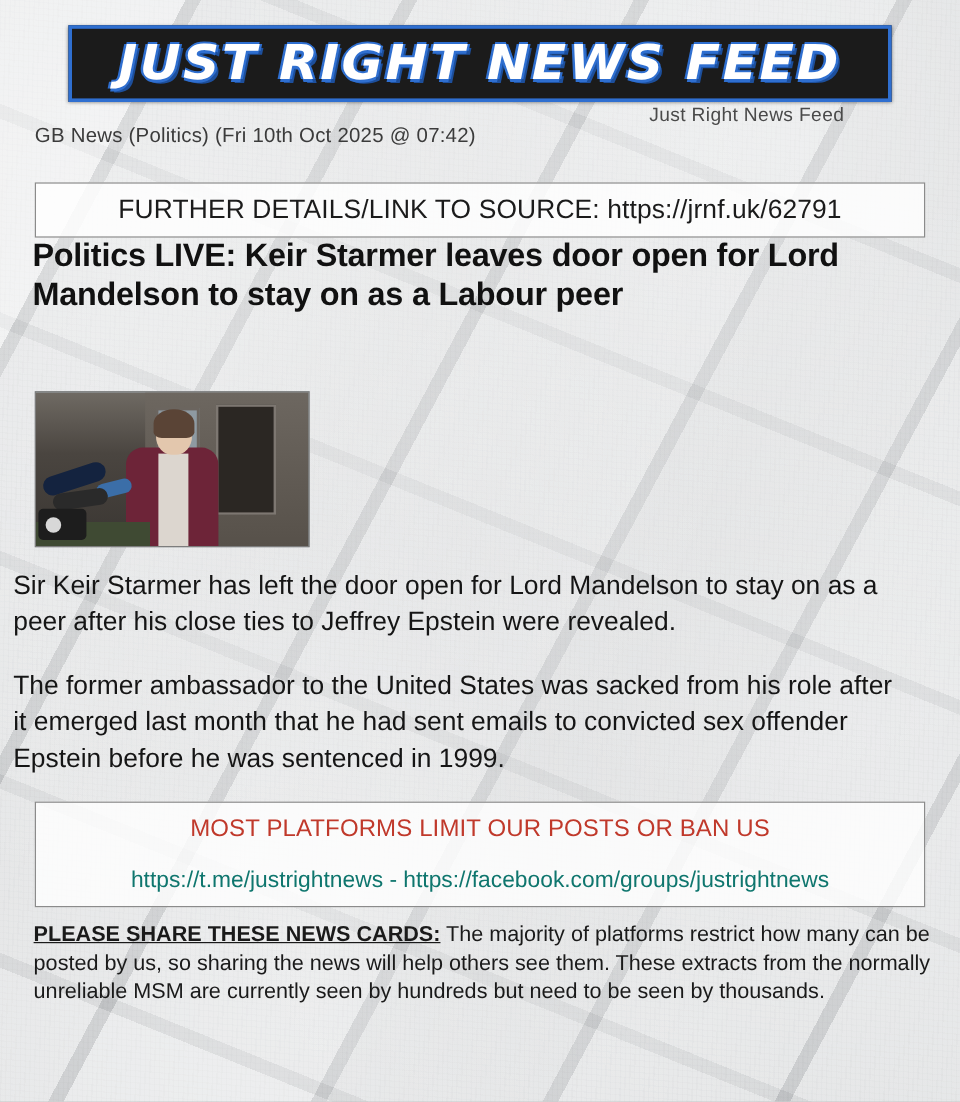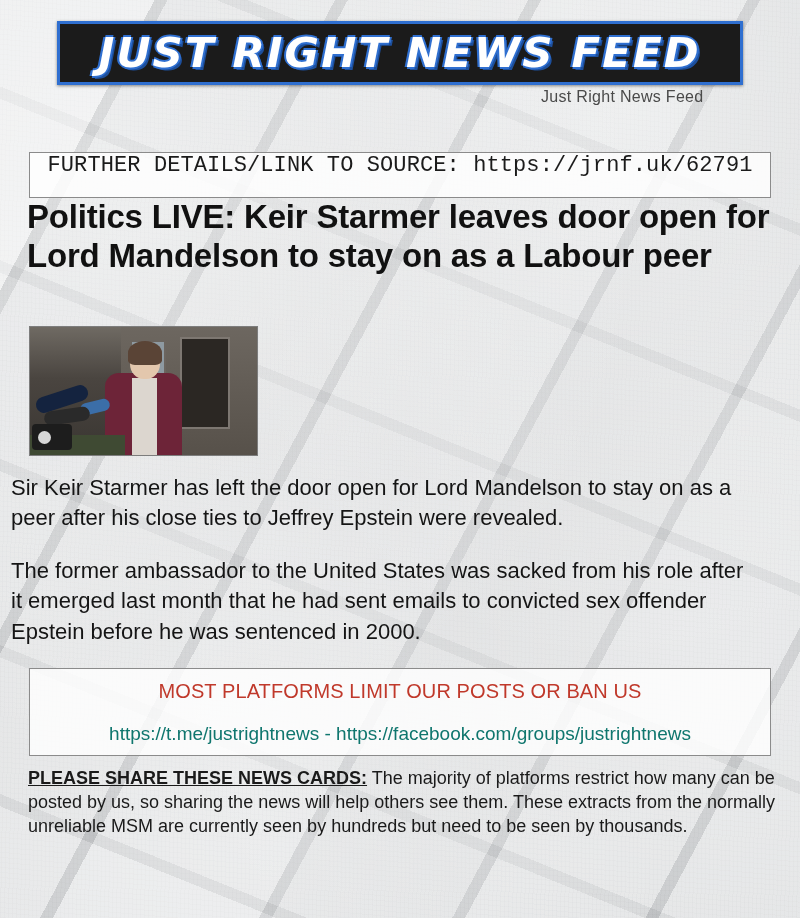--- a/index.html
+++ b/index.html
@@ -109,36 +109,36 @@
   
   .source-bar {
     position: absolute;
     left: 29px;
     top: 152px;
     width: 742px;
     height: 46px;
     background: rgba(255,255,255,0.82);
     border: 1px solid #8b8b8b;
     display: flex;
+    align-items: center;
     justify-content: center;
-    font-family: Liberation Mono, monospace;
   }
   .source-bar span {
     font-size: 22px;
     color: #1b1b1b;
     letter-spacing: 0.1px;
   }
 
   
   .headline {
     position: absolute;
     left: 27px;
     top: 198px;
     width: 745px;
-    font-size: 33px;
+    font-size: 27px;
     line-height: 1.18;
     font-weight: bold;
     color: #111111;
     letter-spacing: -0.2px;
   }
 
   
   .thumb {
     position: absolute;
     left: 29px;
@@ -275,20 +275,21 @@
 <body>
 
 <div id="bg"></div>
 
 <div id="page">
 
   <div class="logo-wrap">
     <div class="logo-text">JUST RIGHT NEWS FEED</div>
   </div>
 
+  <div class="source-line">GB News (Politics) (Fri 10th Oct 2025 @ 07:42)</div>
 
   <div class="brand-block">
     <div class="brand-name">Just Right News Feed</div>
   </div>
 
   <div class="source-bar">
     <span>FURTHER DETAILS/LINK TO SOURCE: https://jrnf.uk/62791</span>
   </div>
 
   <div class="headline">Politics LIVE: Keir Starmer leaves door open for Lord Mandelson to stay on as a Labour peer</div>
@@ -303,21 +304,21 @@
     <div class="person-head"></div>
     <div class="person-hair"></div>
     <div class="grass"></div>
     <div class="mic1"></div>
     <div class="mic4"></div>
     <div class="mic2"></div>
     <div class="mic3"></div>
   </div>
 
   <div class="body-text" id="para1">Sir Keir Starmer has left the door open for Lord Mandelson to stay on as a peer after his close ties to Jeffrey Epstein were revealed.</div>
-  <div class="body-text" id="para2">The former ambassador to the United States was sacked from his role after it emerged last month that he had sent emails to convicted sex offender Epstein before he was sentenced in 2000.</div>
+  <div class="body-text" id="para2">The former ambassador to the United States was sacked from his role after it emerged last month that he had sent emails to convicted sex offender Epstein before he was sentenced in 1999.</div>
 
   <div class="promo">
     <div class="promo-title">MOST PLATFORMS LIMIT OUR POSTS OR BAN US</div>
     <div class="promo-links">https://t.me/justrightnews - https://facebook.com/groups/justrightnews</div>
   </div>
 
   <div class="footer">
     <b>PLEASE SHARE THESE NEWS CARDS:</b><span> The majority of platforms restrict how many can be posted by us, so sharing the news will help others see them. These extracts from the normally unreliable MSM are currently seen by hundreds but need to be seen by thousands.</span>
   </div>
 

